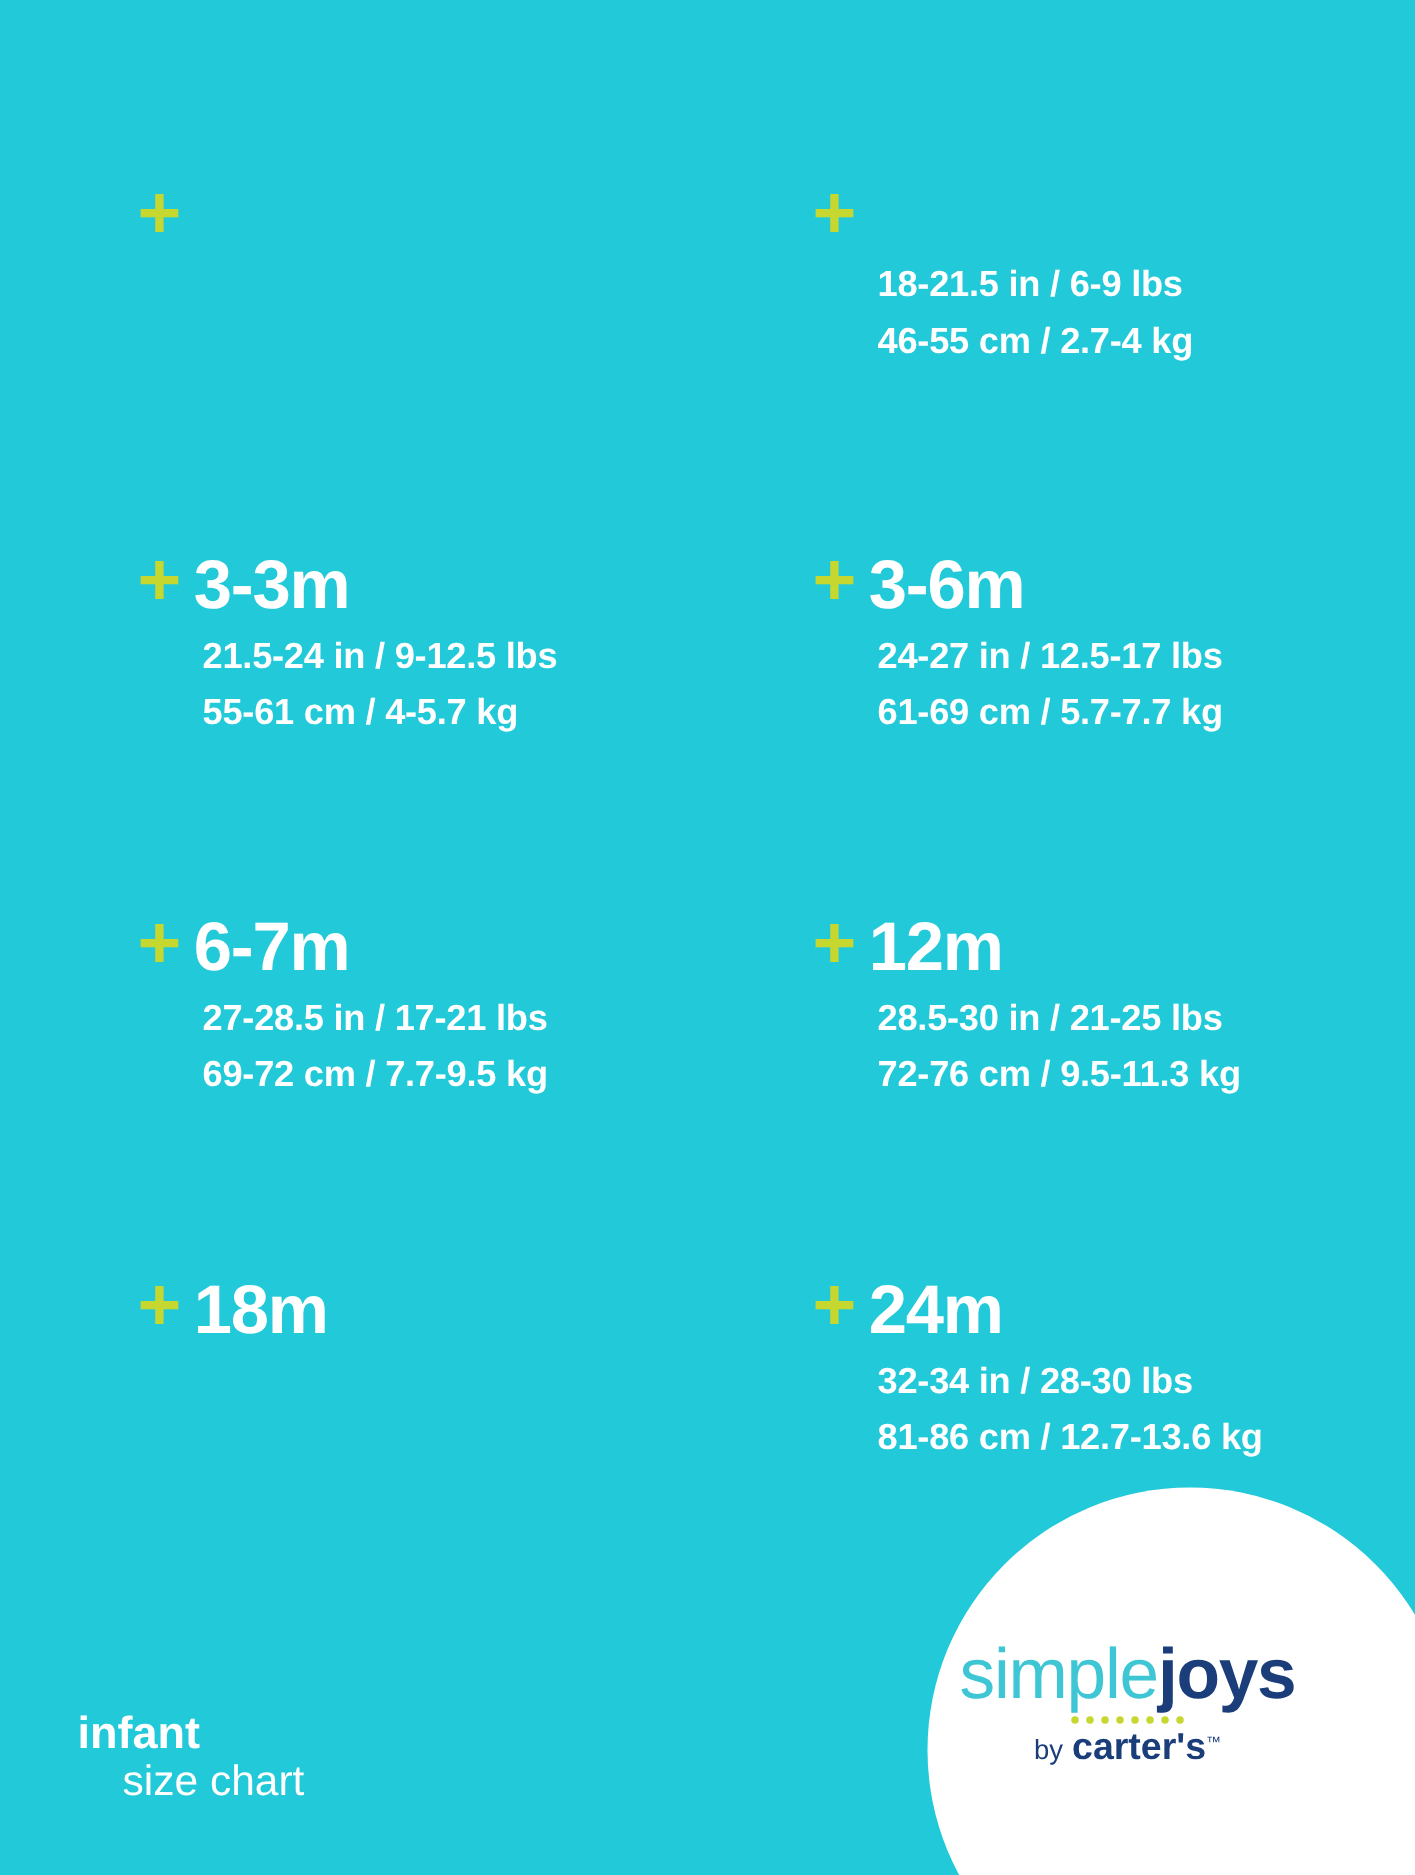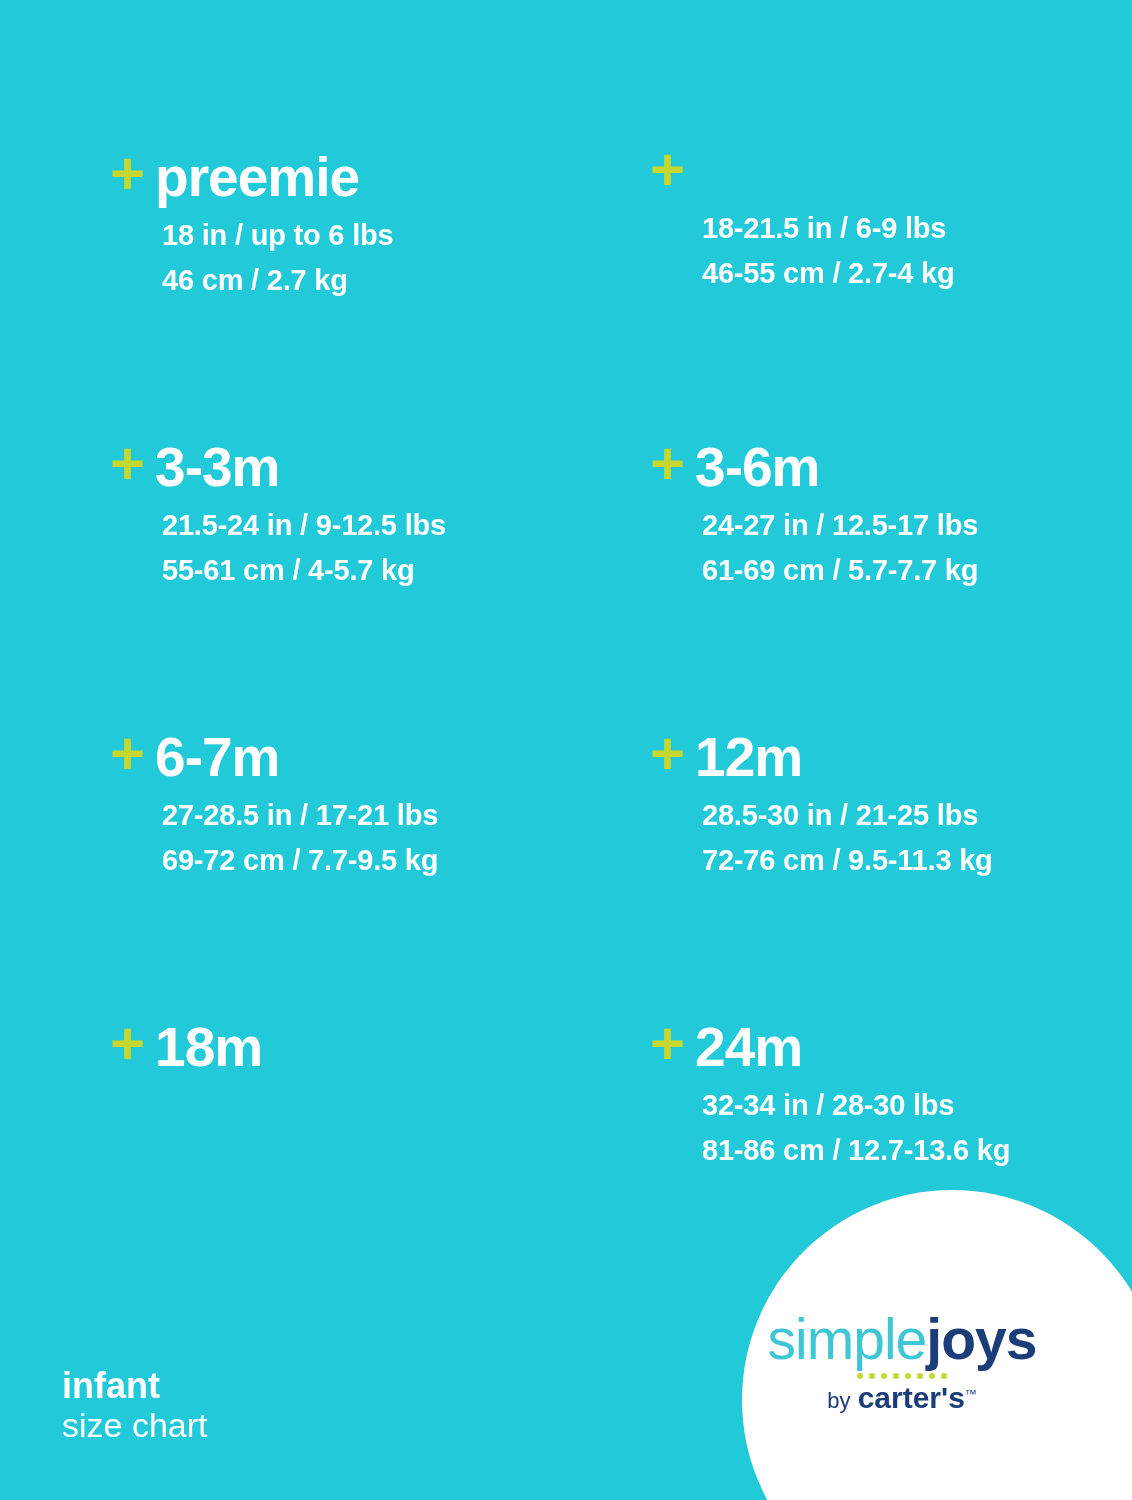--- a/index.html
+++ b/index.html
@@ -79,20 +79,21 @@
     color: #ffffff;
     font-size: 36px;
     font-weight: bold;
     line-height: 1.15;
   }
   .footer-sub {
     color: #ffffff;
     font-size: 34px;
     font-weight: normal;
     line-height: 1.15;
+    margin-left: 36px;
   }
 
   .logo-circle {
     position: absolute;
     right: -30px;
     bottom: -110px;
     width: 420px;
     height: 420px;
     background: #ffffff;
     border-radius: 50%;
@@ -153,25 +154,20 @@
 </head>
 <body>
 
 <div class="page">
 
   <div class="grid">
 
     <div class="size-cell">
       <div class="size-head">
         <span class="plus">+</span>
-        <span class="size-name">preemie</span>
-      </div>
-      <div class="size-lines">
-        <div class="size-line">18 in / up to 6 lbs</div>
-        <div class="size-line">46 cm / 2.7 kg</div>
       </div>
     </div>
 
     <div class="size-cell">
       <div class="size-head">
         <span class="plus">+</span>
       </div>
       <div class="size-lines">
         <div class="size-line">18-21.5 in / 6-9 lbs</div>
         <div class="size-line">46-55 cm / 2.7-4 kg</div>

